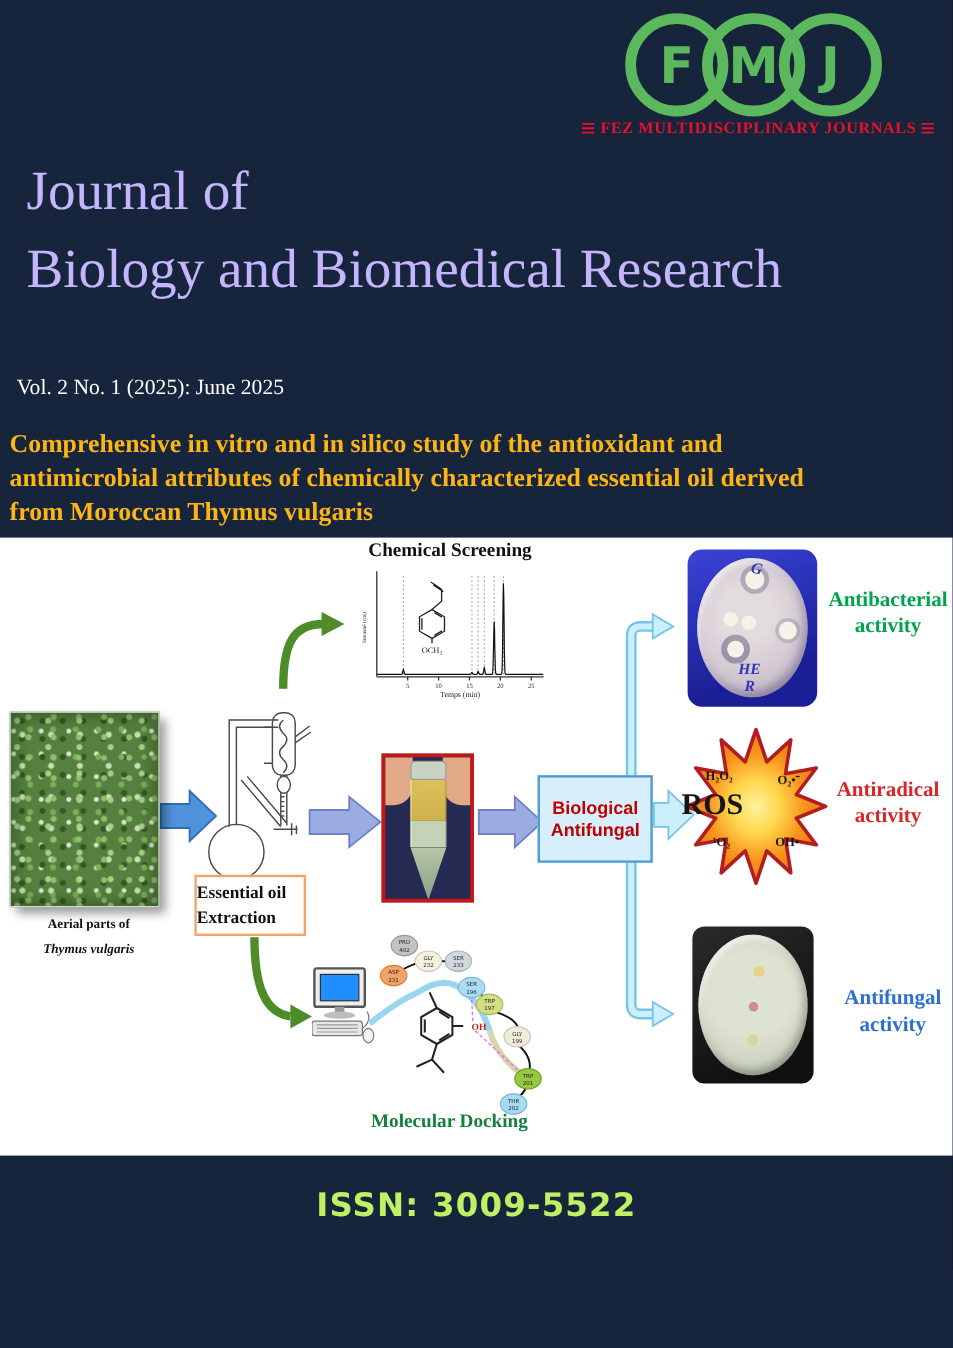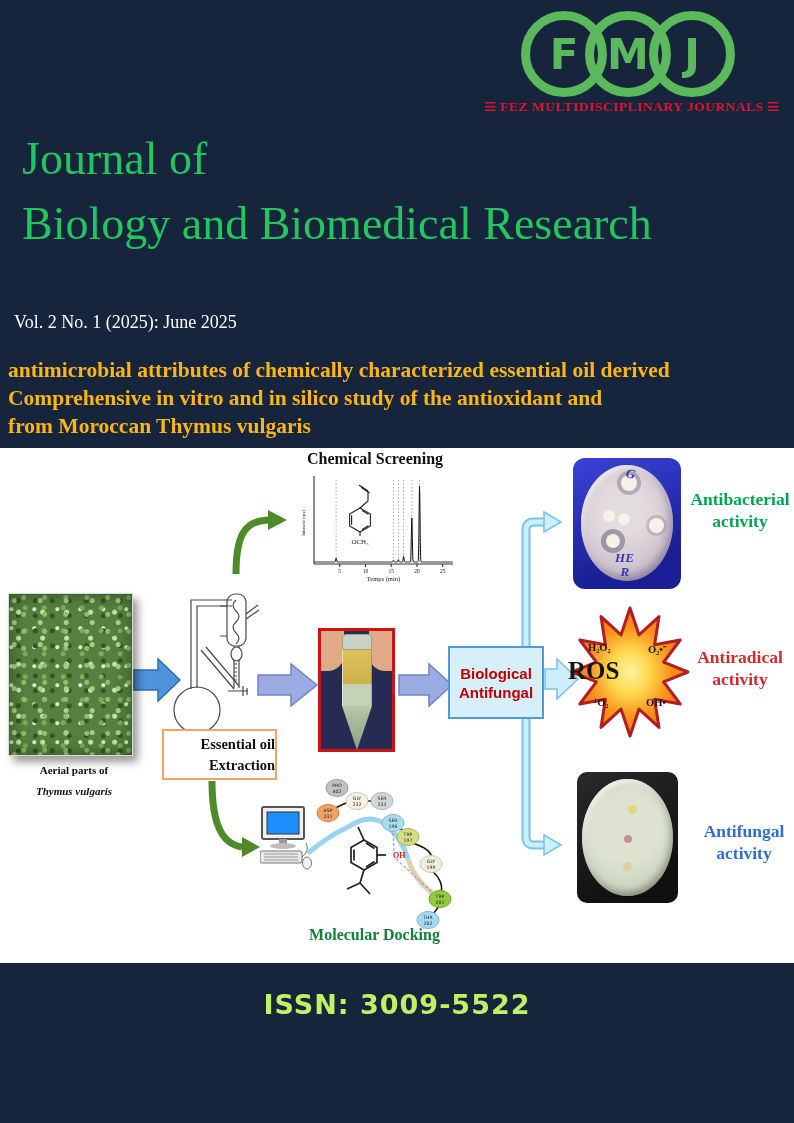--- a/index.html
+++ b/index.html
@@ -11,21 +11,21 @@
   .logo{position:absolute;left:521px;top:11px;width:214px;height:88px;}
   .logo .circ{position:absolute;top:0;width:86px;height:86px;border:9px solid #5CB85C;
       border-radius:50%;box-sizing:border-box;display:flex;align-items:center;justify-content:center;
       color:#5CB85C;font-family:"DejaVu Sans",sans-serif;font-weight:bold;font-size:42px;}
   .c1{left:0;} .c2{left:64px;} .c3{left:128px;}
   .tagline{position:absolute;left:484px;top:99px;width:296px;display:flex;align-items:center;
       justify-content:space-between;color:#E8112D;font-weight:bold;font-size:13.5px;letter-spacing:.5px;}
   .tagline .rule{font-size:22px;line-height:14px;}
 
   
-  .masthead{position:absolute;left:22px;top:126px;color:#22c55e;font-size:46px;line-height:65px;white-space:nowrap;}
+  .masthead{position:absolute;left:22px;top:126px;color:#c4b5fd;font-size:46px;line-height:65px;white-space:nowrap;}
   .issue{position:absolute;left:14px;top:312px;color:#ffffff;font-size:18px;}
   .article{position:absolute;left:8px;top:356px;color:#FDB515;font-weight:bold;font-size:21.5px;line-height:28px;}
 
   
   .figure{position:absolute;left:0;top:448px;width:794px;height:515px;background:#ffffff;}
   .figure *{box-sizing:border-box;}
 
   .plant{position:absolute;left:8px;top:145px;width:125px;height:163px;background-color:#55803f;
      background-image:
        radial-gradient(circle at 20% 30%, #a9cf8a 0 2px, transparent 3px),
@@ -33,22 +33,22 @@
        radial-gradient(circle at 40% 70%, #c8e0b0 0 2px, transparent 3px),
        radial-gradient(circle at 85% 60%, #7bb055 0 2px, transparent 3px),
        radial-gradient(circle at 55% 45%, #35571f 0 2px, transparent 3px),
        radial-gradient(circle at 10% 80%, #dfe9d0 0 1.5px, transparent 2.5px);
      background-size:26px 22px,21px 17px,24px 26px,19px 23px,17px 15px,23px 19px;
      border:1px solid #d9d9d9;box-shadow:5px 6px 8px rgba(0,0,0,.4), inset 0 0 16px rgba(15,35,8,.55);}
   .plant-cap{position:absolute;left:0;top:312px;width:148px;text-align:center;color:#111;
      font-weight:bold;font-size:11px;line-height:21px;}
   .plant-cap .it{font-style:italic;}
 
-  .extraction{position:absolute;left:162px;top:281px;width:115px;height:51px;border:2px solid #f2a468;
-     background:#fff;text-align:right;font-weight:bold;font-size:14.5px;line-height:21px;padding-top:3px;color:#111;}
+  .extraction{position:absolute;left:162px;top:281px;width:93px;height:51px;border:2px solid #f2a468;
+     background:#fff;text-align:left;font-weight:bold;font-size:14.5px;line-height:21px;padding-top:3px;color:#111;}
 
   .chem-title{position:absolute;left:295px;top:2px;width:160px;text-align:center;
      font-weight:bold;font-size:16px;color:#111;}
   #chromo{position:absolute;left:298px;top:20px;}
   #chromo .guide{stroke:#999;stroke-width:.8;stroke-dasharray:1.5 2;}
   #chromo .trace{fill:none;stroke:#111;stroke-width:1;}
   #chromo .axis{stroke:#333;stroke-width:1.1;}
   #chromo text{font-family:"Liberation Serif",serif;fill:#222;}
   .mol{stroke:#222;stroke-width:1.1;fill:none;}
 
@@ -122,22 +122,22 @@
   </div>
 
   <div class="masthead">
     <div>Journal of</div>
     <div>Biology and Biomedical Research</div>
   </div>
 
   <div class="issue">Vol. 2 No. 1 (2025): June 2025</div>
 
   <div class="article">
+    <div>Comprehensive in vitro and in silico study of the antioxidant and</div>
     <div>antimicrobial attributes of chemically characterized essential oil derived</div>
-    <div>Comprehensive in vitro and in silico study of the antioxidant and</div>
     <div>from Moroccan Thymus vulgaris</div>
   </div>
 
   <div class="figure">
 
     <svg class="abs" style="left:0;top:0;" width="794" height="515" viewBox="0 0 794 515">
 
       <polygon points="134,222 158,222 158,211 180,232 158,253 158,242 134,242" fill="#4f93dd" stroke="#2e6db4" stroke-width="1.5"></polygon>
 
       <polygon points="258,227 291,227 291,216 317,237 291,258 291,247 258,247" fill="#9aace2" stroke="#7181c6" stroke-width="1.5"></polygon>

